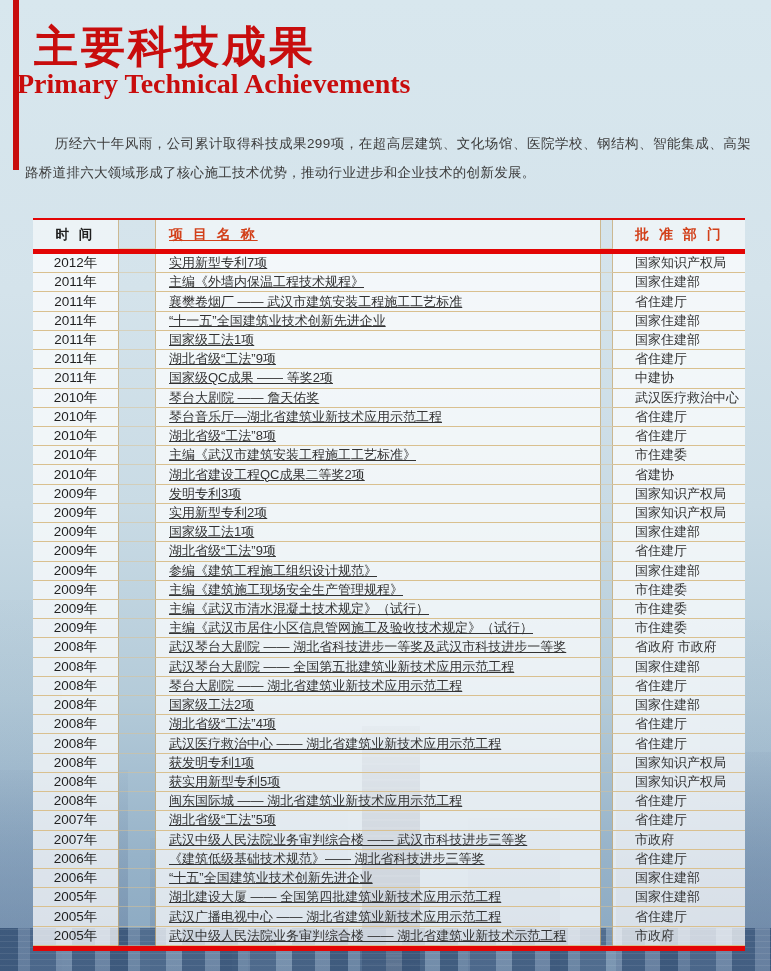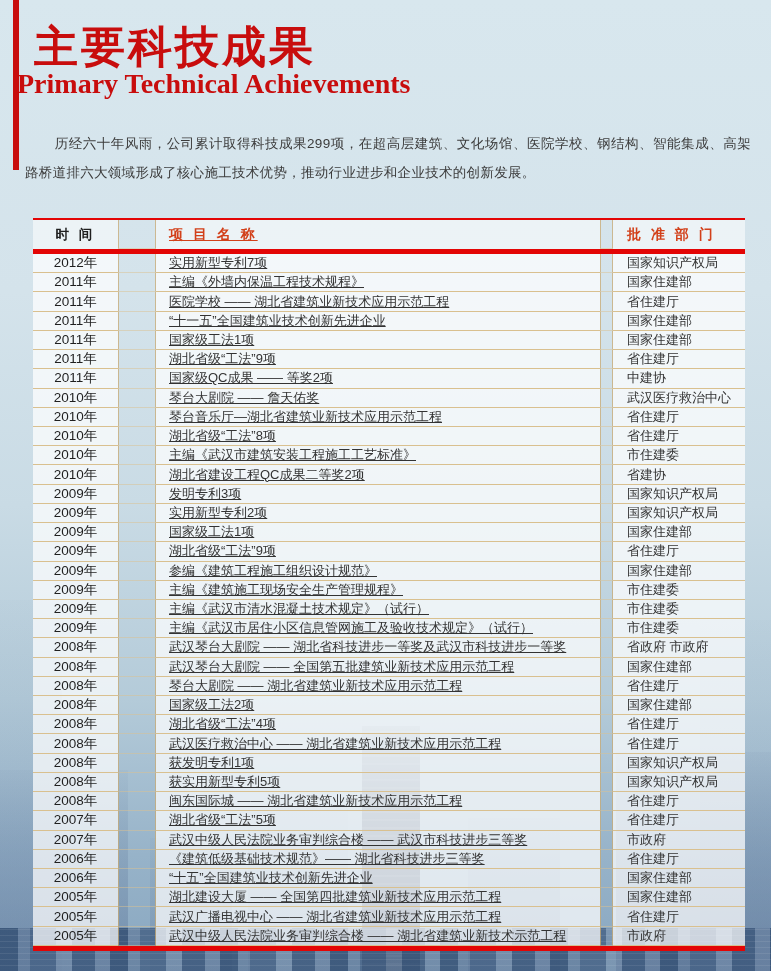--- a/index.html
+++ b/index.html
@@ -59,21 +59,21 @@
   .cell{display:flex;align-items:center;background:rgba(255,255,255,0.72);
       border-bottom:1px solid #d9c08f;box-sizing:border-box;
       overflow:hidden;white-space:nowrap;font-size:13px;color:#333;}
   .gap{background:transparent;border-left:1px solid rgba(201,170,115,0.75);
       border-right:1px solid rgba(201,170,115,0.75);
       border-bottom:1px solid rgba(217,192,143,0.5);box-sizing:border-box;}
   .w-year{width:85px;justify-content:center;color:#1f1f1f;font-size:13.5px;}
   .w-gap1{width:38px;}
   .w-project{width:444px;padding-left:13px;text-decoration:underline;}
   .w-gap2{width:13px;}
-  .w-dept{width:132px;padding-left:14px;}
+  .w-dept{width:132px;padding-left:22px;}
   .hcell.w-year{justify-content:center;}
 </style>
 </head>
 <body>
 
 <div class="page">
 
   <div class="sky">
     <div class="bld b8"></div>
     <div class="bld b7"></div>
@@ -113,21 +113,21 @@
     <div class="cell w-year">2011年</div>
     <div class="gap  w-gap1"></div>
     <div class="cell w-project">主编《外墙内保温工程技术规程》</div>
     <div class="gap  w-gap2"></div>
     <div class="cell w-dept">国家住建部</div>
   </div>
 
   <div class="t-row">
     <div class="cell w-year">2011年</div>
     <div class="gap  w-gap1"></div>
-    <div class="cell w-project">医院学校 —— 湖北省建筑业新技术应用示范工程</div>
+    <div class="cell w-project">襄樊卷烟厂 —— 武汉市建筑安装工程施工工艺标准</div>
     <div class="gap  w-gap2"></div>
     <div class="cell w-dept">省住建厅</div>
   </div>
 
   <div class="t-row">
     <div class="cell w-year">2011年</div>
     <div class="gap  w-gap1"></div>
     <div class="cell w-project">“十一五”全国建筑业技术创新先进企业</div>
     <div class="gap  w-gap2"></div>
     <div class="cell w-dept">国家住建部</div>

